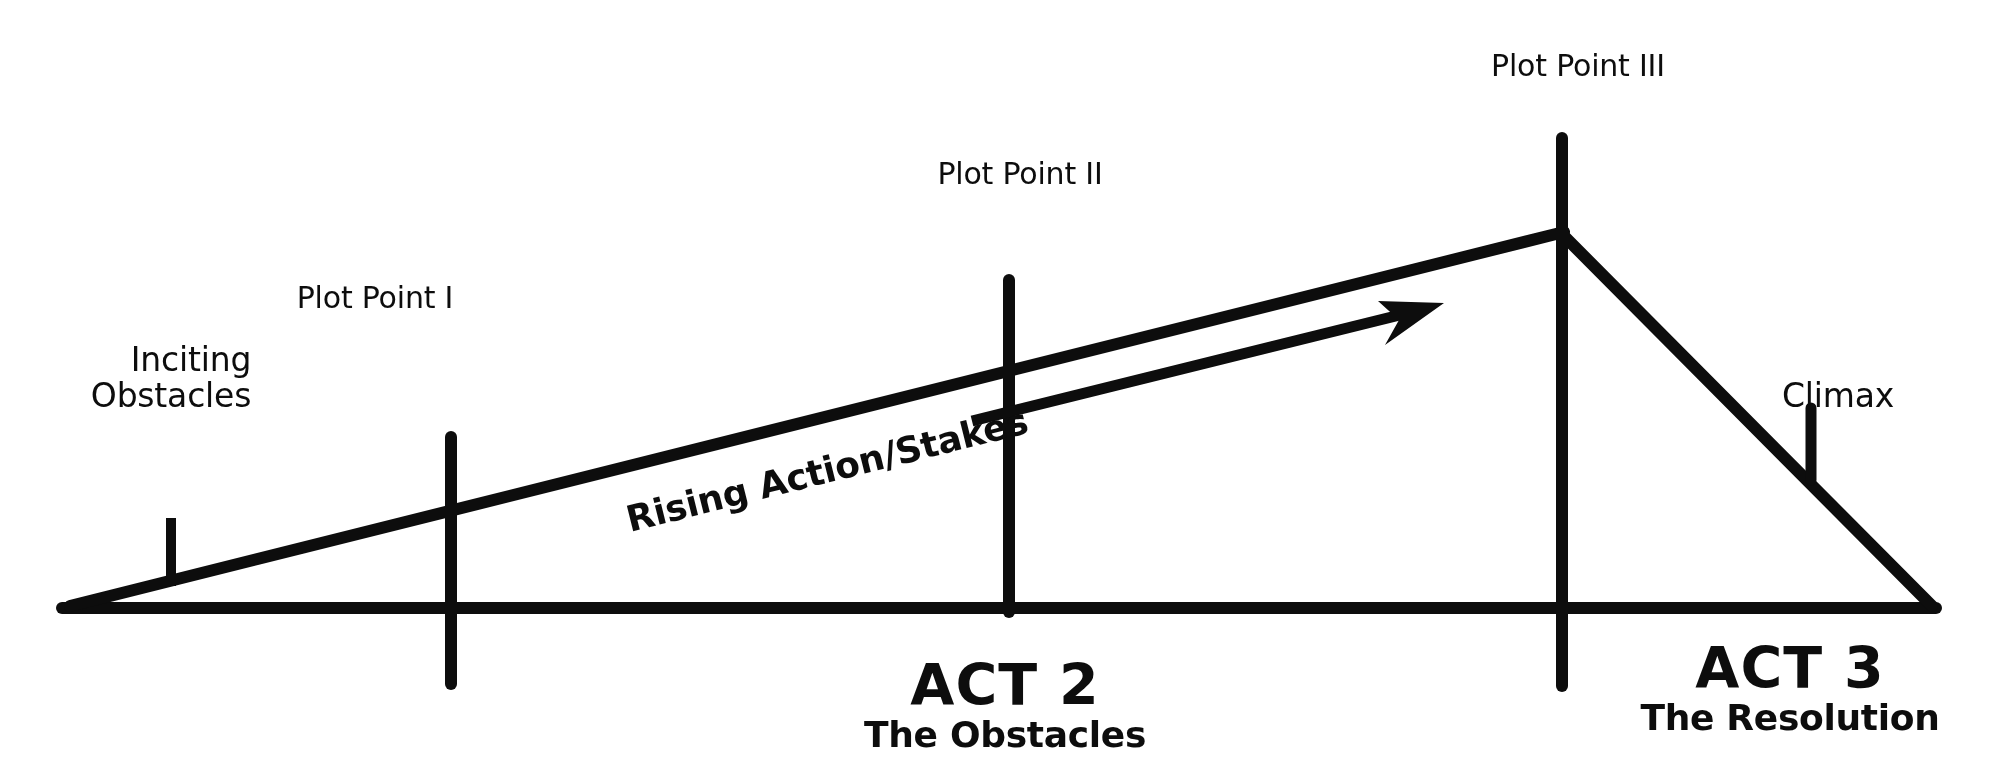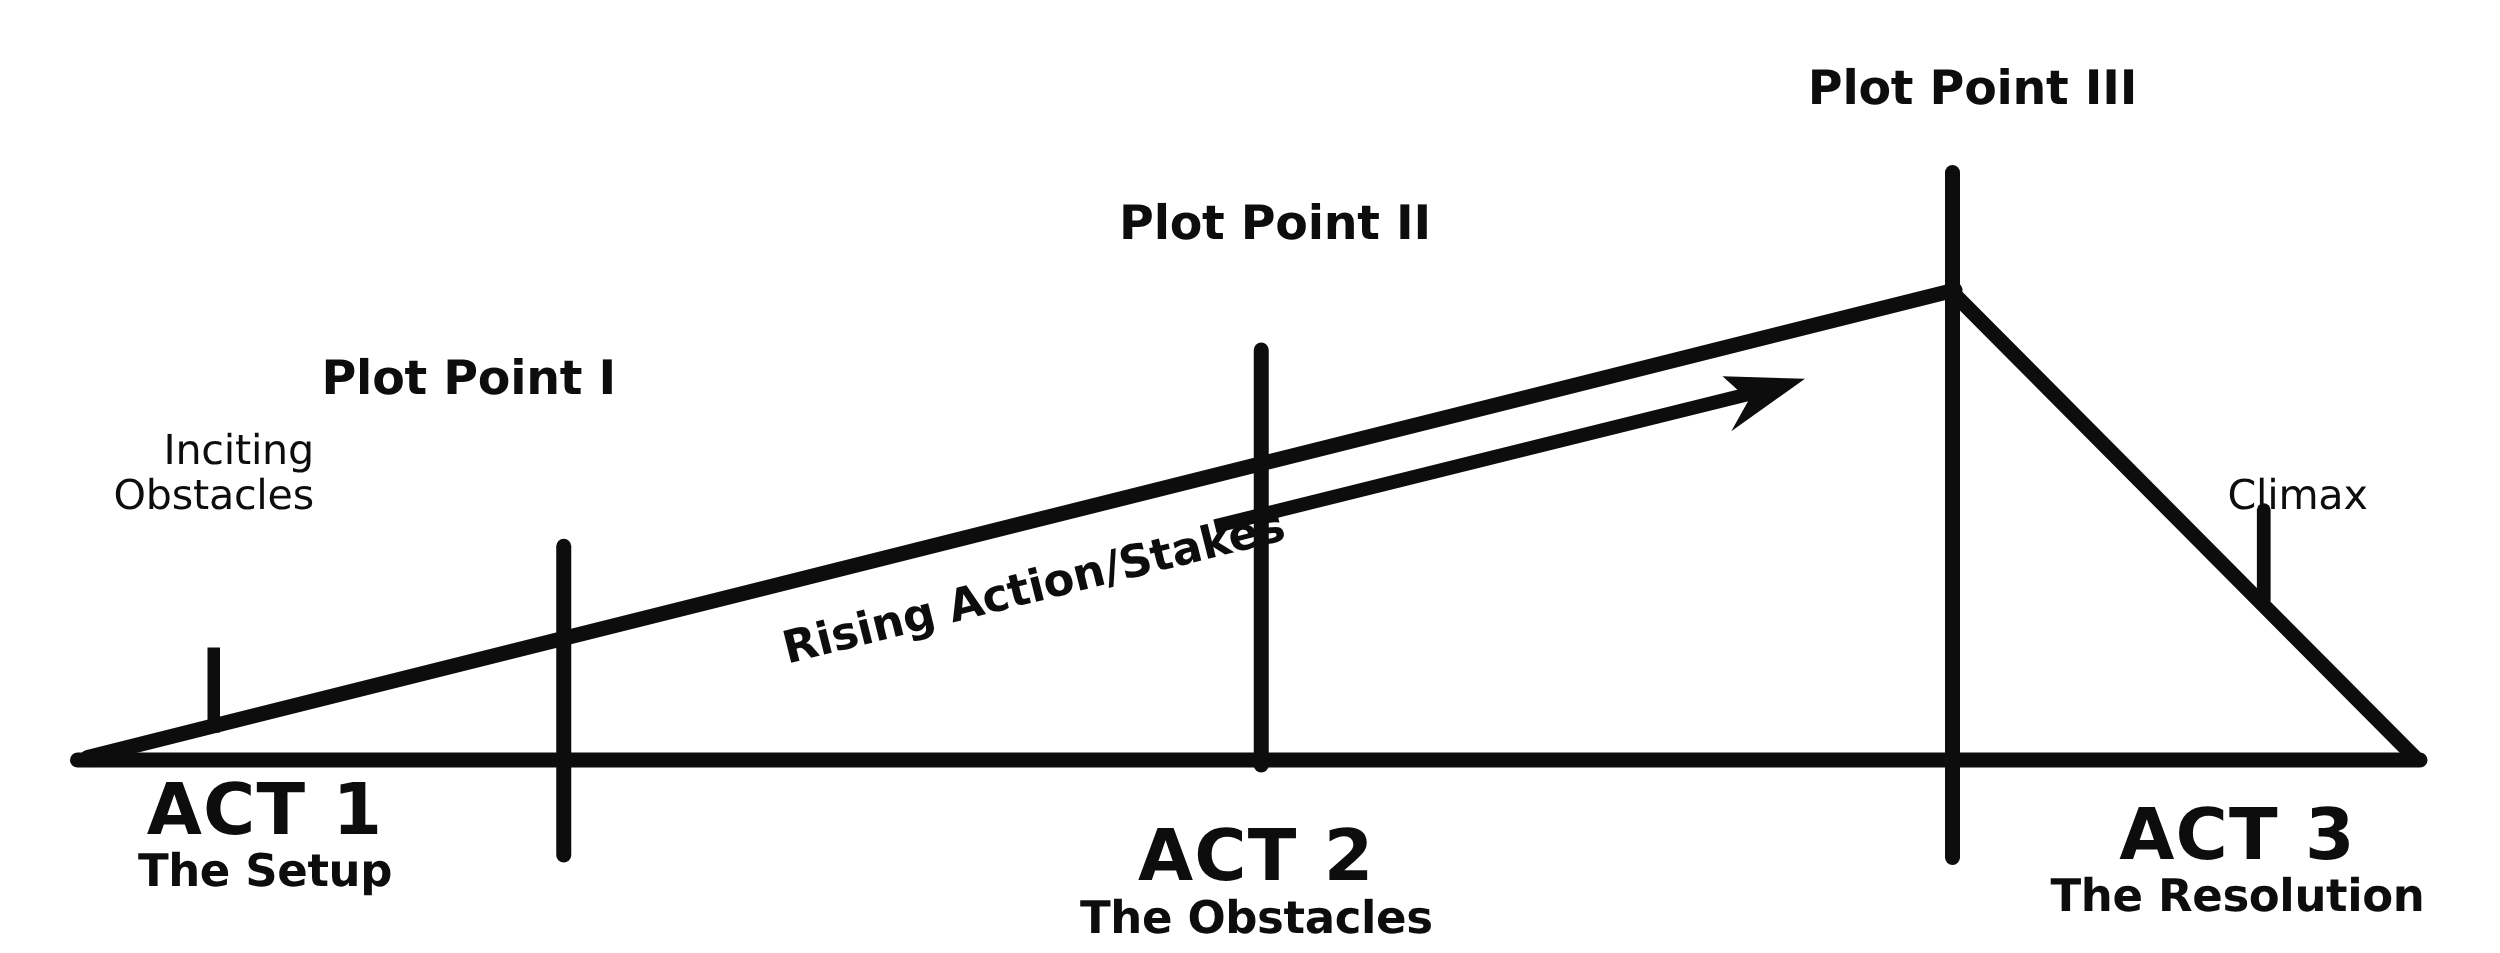--- a/index.html
+++ b/index.html
@@ -29,22 +29,22 @@
   .lbl {
     position: absolute;
     color: #0d0d0d;
     white-space: nowrap;
     line-height: 1.08;
     text-align: center;
     font-family: "DejaVu Sans", sans-serif;
   }
   
   .callout {
-    font-size: 38px;
-    font-weight: 700;
+    font-size: 30px;
+    font-weight: 400;
     letter-spacing: -0.2px;
     transform: translateX(-50%);
   }
   .callout .l1, .callout .l2 { display: block; }
 
   
   .annot {
     font-size: 33px;
     font-weight: 500;
     letter-spacing: -0.2px;
@@ -128,24 +128,20 @@
   <div class="lbl callout" style="left:1578px; top:50px;">
     <span class="l1">Plot Point III</span>
   </div>
 
   <div class="lbl annot" style="left:1838px; top:378px;">
     <span class="l1">Climax</span>
   </div>
 
   <div class="rising" style="left:622px; top:500px; transform: rotate(-14deg);">Rising Action/Stakes</div>
 
-  <div class="lbl act" style="left:212px; top:620px;">
-    <span class="act-title">ACT 1</span>
-    <span class="act-sub">The Setup</span>
-  </div>
 
   <div class="lbl act" style="left:1005px; top:612px;margin-top:45px;">
     <span class="act-title">ACT 2</span>
     <span class="act-sub">The Obstacles</span>
   </div>
 
   <div class="lbl act" style="left:1790px; top:612px;margin-top:28px;">
     <span class="act-title">ACT 3</span>
     <span class="act-sub">The Resolution</span>
   </div>

